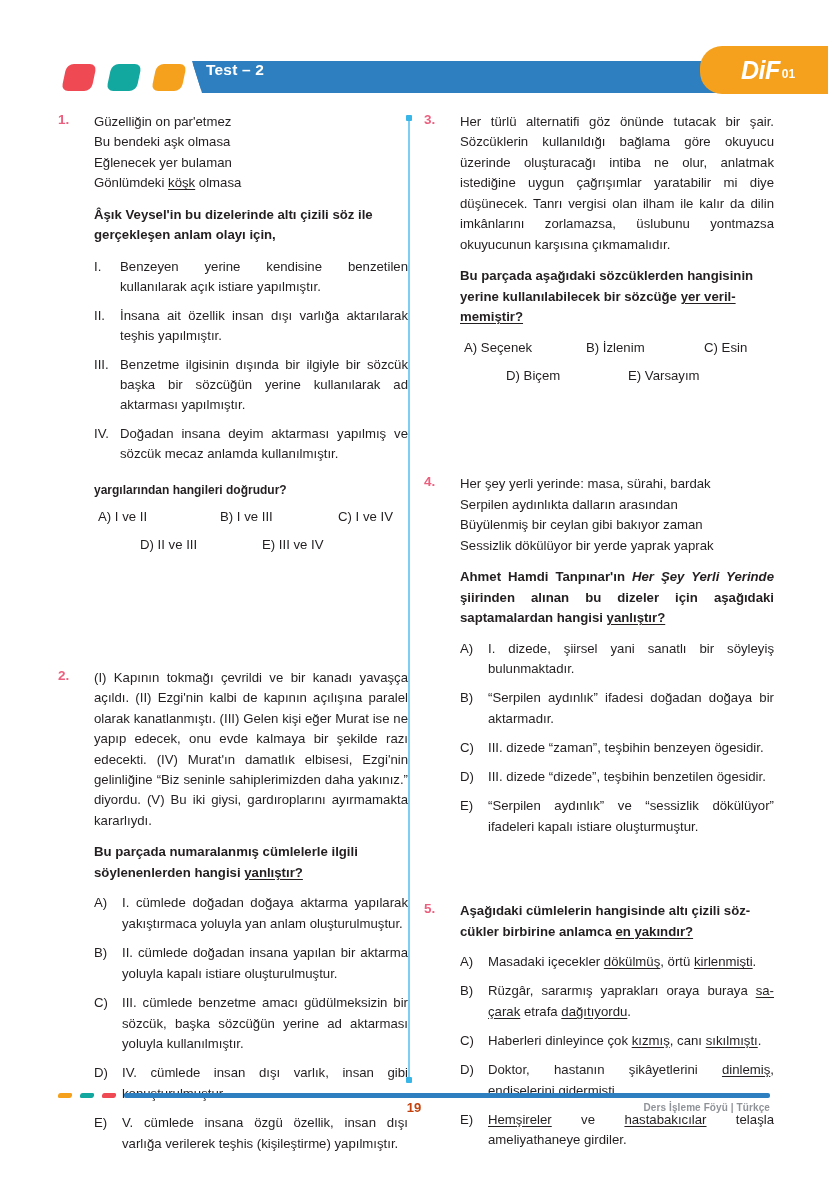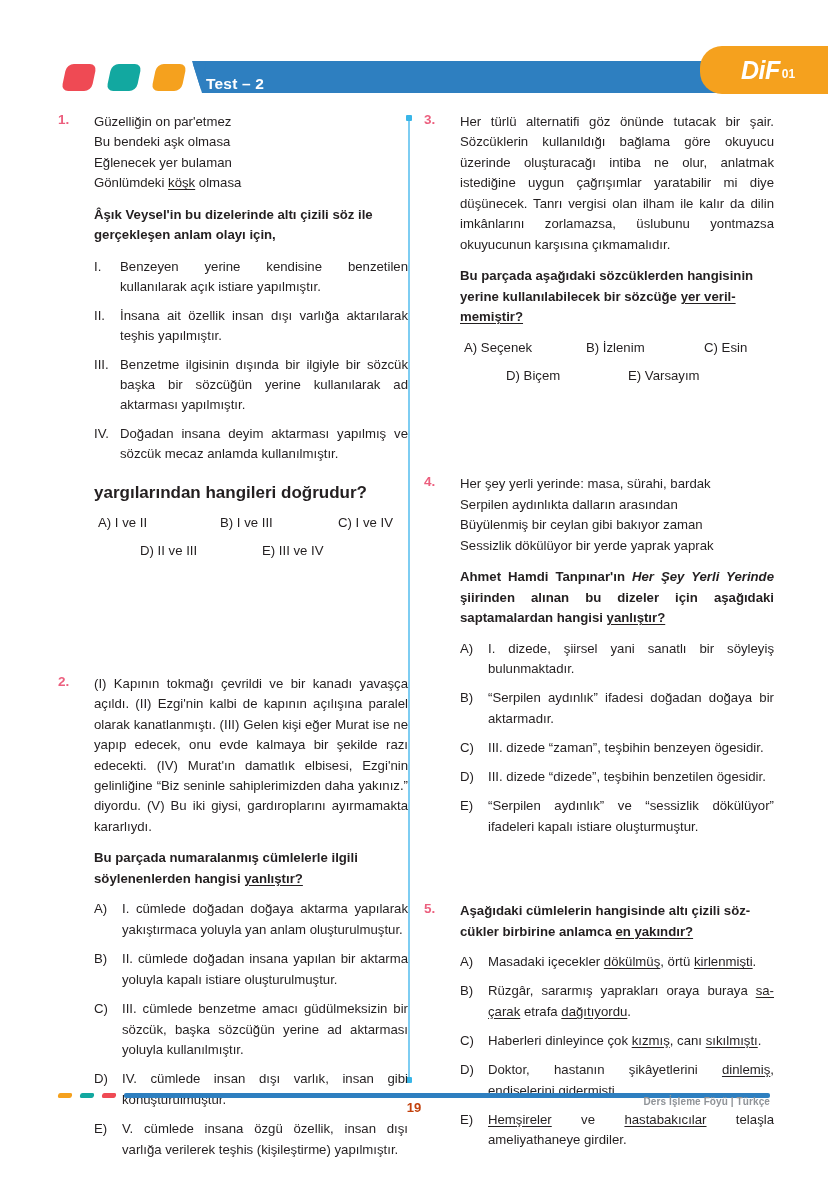--- a/index.html
+++ b/index.html
@@ -36,21 +36,21 @@
     position: absolute;
     left: 192px; right: 72px; top: 3px;
     height: 32px;
     background: #2e7fc0;
     border-radius: 6px 6px 6px 6px;
     color: #ffffff;
     font-size: 15.5px;
     font-weight: bold;
     letter-spacing: .2px;
     display: flex;
-    align-items: flex-end;
+    align-items: flex-start;
     padding-left: 14px;
     clip-path: polygon(0 0, 100% 0, 100% 100%, 10px 100%);
   }
   .testbar::before {
     content: "";
     position: absolute;
     left: -9px; top: 0; bottom: 0; width: 20px;
     background: #2e7fc0;
     transform: skewX(-12deg);
     border-radius: 6px 0 0 6px;
@@ -154,21 +154,21 @@
     font-size: 13.2px;
     line-height: 1.55;
     margin-bottom: 8px;
     text-align: justify;
   }
   .roman .rl {
     position: absolute;
     left: 0; top: 0;
   }
   .closing {
-    font-size: 17px;
+    font-size: 12px;
     font-weight: bold;
     margin-top: 18px;
     margin-bottom: 10px;
   }
   .opts {
     margin-top: 10px;
     font-size: 13.2px;
     line-height: 1.55;
   }
   .opt-row {
@@ -229,21 +229,21 @@
   .pagenum {
     position: absolute;
     top: 16px; left: 0; right: 0;
     text-align: center;
     color: #c2410c;
     font-size: 13px;
     font-weight: bold;
   }
   .fmeta {
     position: absolute;
-    top: 12px; right: 58px;
+    top: 18px; right: 58px;
     color: #8f9398;
     font-size: 10px;
     font-weight: bold;
     letter-spacing: .1px;
   }
 </style>
 </head>
 <body>
 
 <div class="header">

